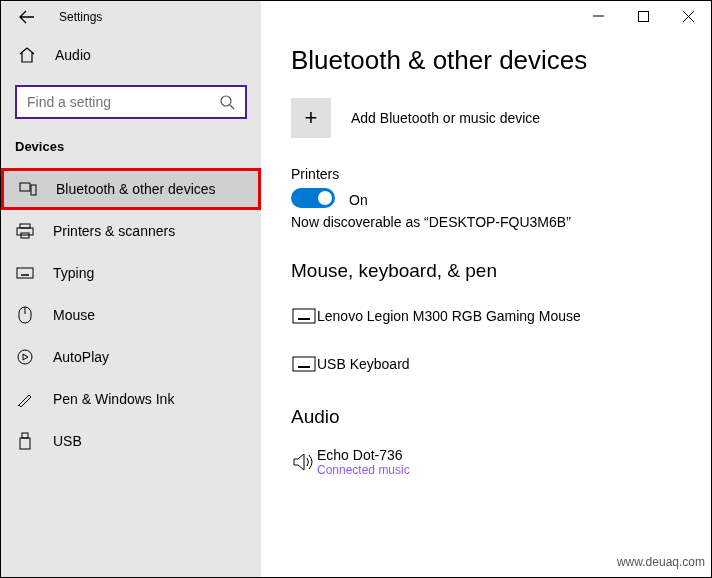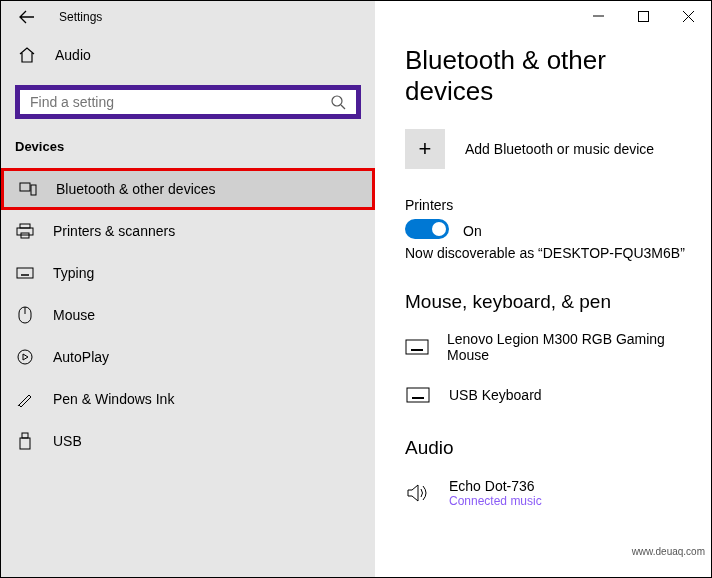--- a/index.html
+++ b/index.html
@@ -9,21 +9,21 @@
       color: #000;
       background: #fff;
       width: 712px;
       height: 578px;
       overflow: hidden;
       border: 1px solid #000;
       position: relative;
     }
     .app { display: flex; height: 100%; }
     .sidebar {
-      width: 374px;
+      width: 260px;
       background: #e6e6e6;
       display: flex;
       flex-direction: column;
       flex-shrink: 0;
     }
     .main {
       flex: 1;
       background: #fff;
       padding: 0 24px 0 30px;
       position: relative;
@@ -56,21 +56,21 @@
       align-items: center;
       height: 44px;
       padding: 0 16px;
       cursor: pointer;
       gap: 18px;
     }
     .home-row .label { font-size: 14px; }
     .search-wrap { padding: 8px 14px 10px 14px; }
     .search-box {
       height: 34px;
-      border: 5px solid #4c1d95;
+      border: 2px solid #4c1d95;
       background: #fff;
       display: flex;
       align-items: center;
       padding: 0 10px;
     }
     .search-box input {
       border: none;
       outline: none;
       flex: 1;
       font-size: 14px;
@@ -131,31 +131,30 @@
       right: 3px; top: 3px;
       width: 14px; height: 14px;
       border-radius: 50%;
       background: #fff;
     }
     .discover-text { font-size: 14px; margin-bottom: 30px; }
     .group-title { font-size: 19px; font-weight: 400; margin-bottom: 10px; }
     .device-row {
       display: flex;
       align-items: center;
-      gap: 18px;
       height: 48px;
       cursor: pointer;
     }
     .device-row .dev-icon { width: 26px; display:flex; justify-content:center; }
     .device-row .dev-name { font-size: 14px; }
     .device-row .dev-sub { font-size: 12px; color: #8b5cf6; }
     .watermark {
       position: absolute;
-      right: 6px; bottom: 20px;
-      font-size: 10px;
+      right: 6px; bottom: 8px;
+      font-size: 12px;
       color: #555;
     }
     svg { display: block; }
   </style>
 </head>
 <body>
 
 <div class="app">
 
   <div class="sidebar">

